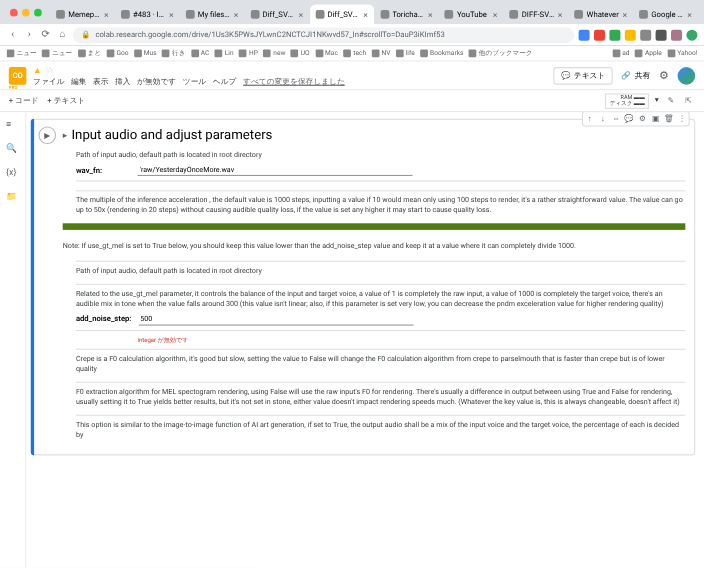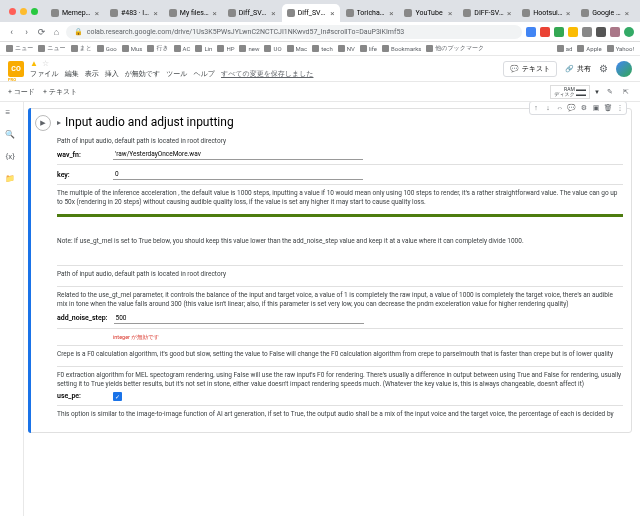--- a/index.html
+++ b/index.html
@@ -48,30 +48,30 @@
 .cell { border: 1px solid #e0e0e0; border-radius: 3px; margin: 2px 0; position: relative; }
 .cell.selected::before { content:""; position:absolute; left:-1px; top:-1px; bottom:-1px; width:3px; background:#1a73e8; border-radius: 3px 0 0 3px; }
 .cell-toolbar { position: absolute; top: -8px; right: 4px; background: #fff; border: 1px solid #dadce0; border-radius: 3px; display: flex; padding: 1px; gap: 2px; }
 .cell-toolbar .ci { width: 10px; height: 10px; color: #5f6368; font-size: 7px; display:flex; align-items:center; justify-content:center;}
 .play { width: 16px; height: 16px; border-radius: 50%; border: 1px solid #bbb; display: flex; align-items: center; justify-content: center; margin: 6px; color: #5f6368; font-size: 7px; flex-shrink:0; }
 .cell-body { display: flex; }
 .cell-content { flex: 1; padding: 6px 8px 6px 0; }
 .section-title { font-size: 12px; font-weight: 400; margin-bottom: 4px; display: flex; align-items: center; gap: 4px; }
 .arrow { font-size: 8px; color: #5f6368; }
 
-.form-block { border-top: 1px solid #e0e0e0; padding: 4px 0; }
+.form-block { border-top: 1px solid #e0e0e0; padding: 4px 0; margin-left: 12px; }
 .form-block:first-child { border-top: none; }
 .form-desc { font-size: 6.5px; color: #3c4043; line-height: 1.4; margin-bottom: 3px; }
 .form-row { display: flex; align-items: center; gap: 6px; font-size: 7px; }
 .form-label { font-weight: 600; min-width: 50px; }
 .form-input { border: none; border-bottom: 1px solid #999; font-size: 6.5px; padding: 1px 2px; flex: 1; max-width: 250px; background: transparent; }
 .form-input.err { border-bottom-color: #d93025; }
 .form-err { font-size: 5.5px; color: #d93025; margin-top: 1px; margin-left: 56px; }
 .form-checkbox { width: 9px; height: 9px; background: #1a73e8; border-radius: 1px; display:inline-flex; align-items:center; justify-content:center; color:#fff; font-size:6px; }
-.form-note { font-size: 6.5px; color: #3c4043; padding: 20px 0; border-top: 3px solid #4d7c0f; }
+.form-note { font-size: 6.5px; color: #3c4043; padding: 10px 0; border-top: 6px solid #4d7c0f; }
 </style>
 </head>
 <body>
 
 <div class="chrome-top">
   <div class="traffic">
     <div class="dot r"></div>
     <div class="dot y"></div>
     <div class="dot g"></div>
   </div>
@@ -111,21 +111,21 @@
         <span style="overflow:hidden;text-overflow:ellipsis;">YouTube</span>
         <span class="x">×</span>
       </div>
       <div class="tab inactive">
         <div class="fav"></div>
         <span style="overflow:hidden;text-overflow:ellipsis;">DIFF-SVC FO</span>
         <span class="x">×</span>
       </div>
       <div class="tab inactive">
         <div class="fav"></div>
-        <span style="overflow:hidden;text-overflow:ellipsis;">Hootsuite</span>
+        <span style="overflow:hidden;text-overflow:ellipsis;">Whatever</span>
         <span class="x">×</span>
       </div>
       <div class="tab inactive">
         <div class="fav"></div>
         <span style="overflow:hidden;text-overflow:ellipsis;">Google Colab</span>
         <span class="x">×</span>
       </div>
     </div>
 </div>
 
@@ -238,35 +238,31 @@
         <div class="ci">⚙</div>
         <div class="ci">▣</div>
         <div class="ci">🗑</div>
         <div class="ci">⋮</div>
       </div>
       <div class="cell-body">
         <div class="play">▶</div>
         <div class="cell-content">
           <div class="section-title">
             <span class="arrow">▸</span>
-            <span>Input audio and adjust inputting</span>
+            <span>Input audio and adjust parameters</span>
           </div>
           <div id="form-blocks">
               <div class="form-block">
                 <div class="form-desc">Path of input audio, default path is located in root directory</div>
                 <div class="form-row">
                   <span class="form-label">wav_fn:</span>
                   <input class="form-input" value="'raw/YesterdayOnceMore.wav" style="">
                 </div>
               </div>
               <div class="form-block">
-                <div class="form-row">
-                  <span class="form-label">key:</span>
-                  <input class="form-input" value="0" style="">
-                </div>
               </div>
               <div class="form-block">
                 <div class="form-desc">The multiple of the inference acceleration , the default value is 1000 steps, inputting a value if 10 would mean only using 100 steps to render, it's a rather straightforward value. The value can go up to 50x (rendering in 20 steps) without causing audible quality loss, if the value is set any higher it may start to cause quality loss.</div>
               </div>
               <div class="form-note">Note: If use_gt_mel is set to True below, you should keep this value lower than the add_noise_step value and keep it at a value where it can completely divide 1000.</div>
               <div class="form-block">
                 <div class="form-desc">Path of input audio, default path is located in root directory</div>
               </div>
               <div class="form-block">
                 <div class="form-desc">Related to the use_gt_mel parameter, it controls the balance of the input and target voice, a value of 1 is completely the raw input, a value of 1000 is completely the target voice, there's an audible mix in tone when the value falls around 300 (this value isn't linear; also, if this parameter is set very low, you can decrease the pndm exceleration value for higher rendering quality)</div>
@@ -276,24 +272,20 @@
                 </div>
               </div>
               <div class="form-block">
                 <div class="form-err">integer が無効です</div>
               </div>
               <div class="form-block">
                 <div class="form-desc">Crepe is a F0 calculation algorithm, it's good but slow, setting the value to False will change the F0 calculation algorithm from crepe to parselmouth that is faster than crepe but is of lower quality</div>
               </div>
               <div class="form-block">
                 <div class="form-desc">F0 extraction algorithm for MEL spectogram rendering, using False will use the raw input's F0 for rendering. There's usually a difference in output between using True and False for rendering, usually setting it to True yields better results, but it's not set in stone, either value doesn't impact rendering speeds much. (Whatever the key value is, this is always changeable, doesn't affect it)</div>
-                <div class="form-row">
-                  <span class="form-label">use_pe:</span>
-                  <span class="form-checkbox">✓</span>
-                </div>
               </div>
               <div class="form-block">
                 <div class="form-desc">This option is similar to the image-to-image function of AI art generation, if set to True, the output audio shall be a mix of the input voice and the target voice, the percentage of each is decided by</div>
               </div>
             </div>
         </div>
       </div>
     </div>
   </div>
 </div>

